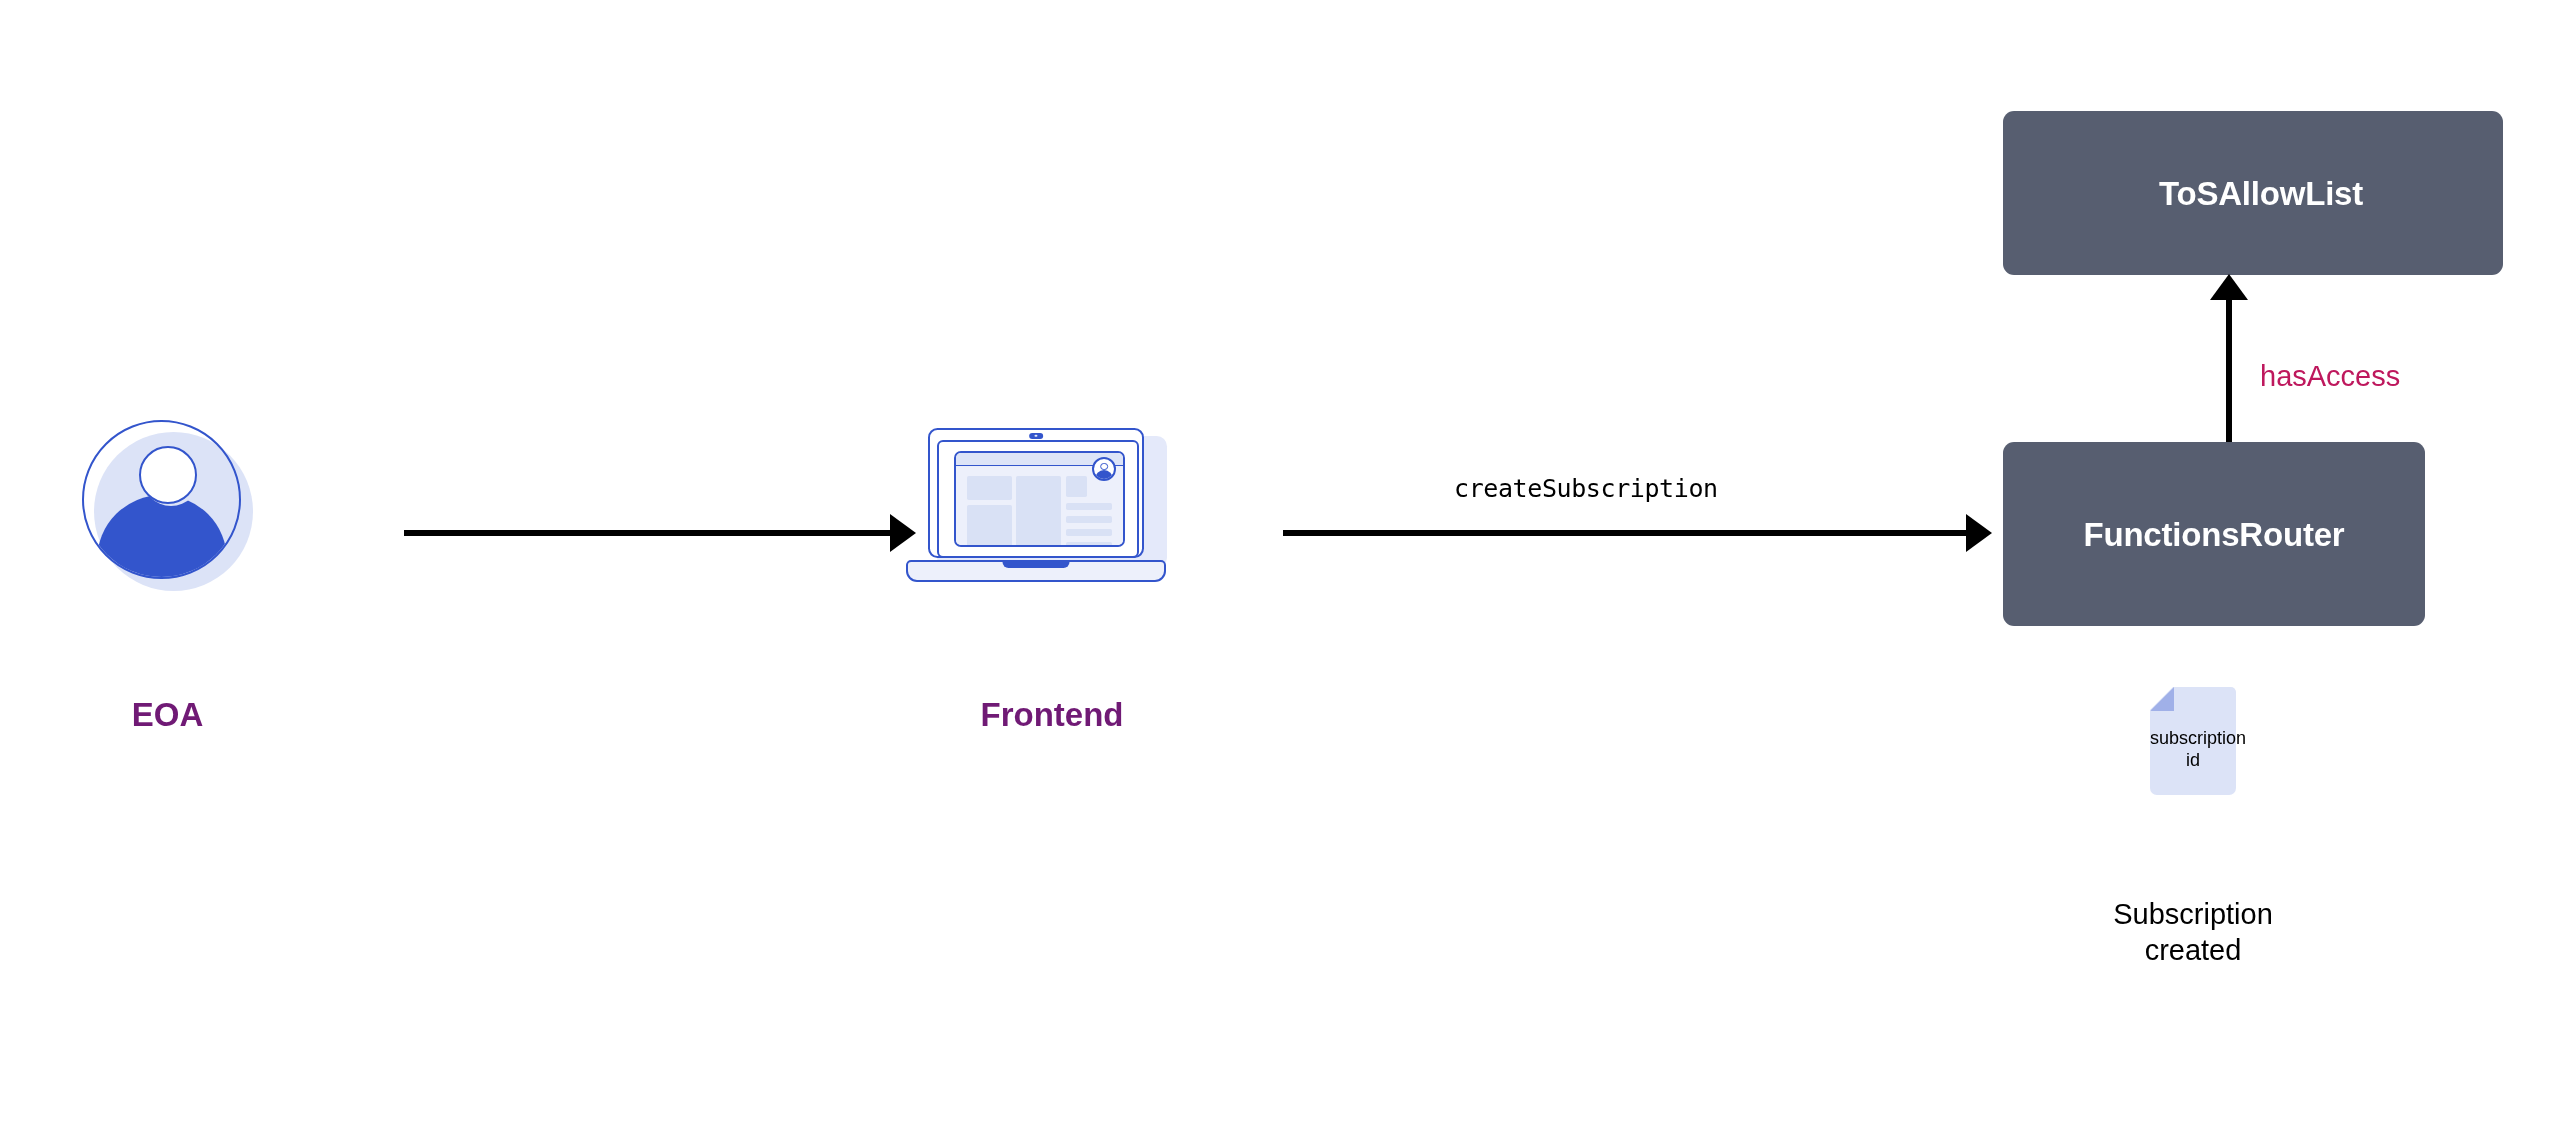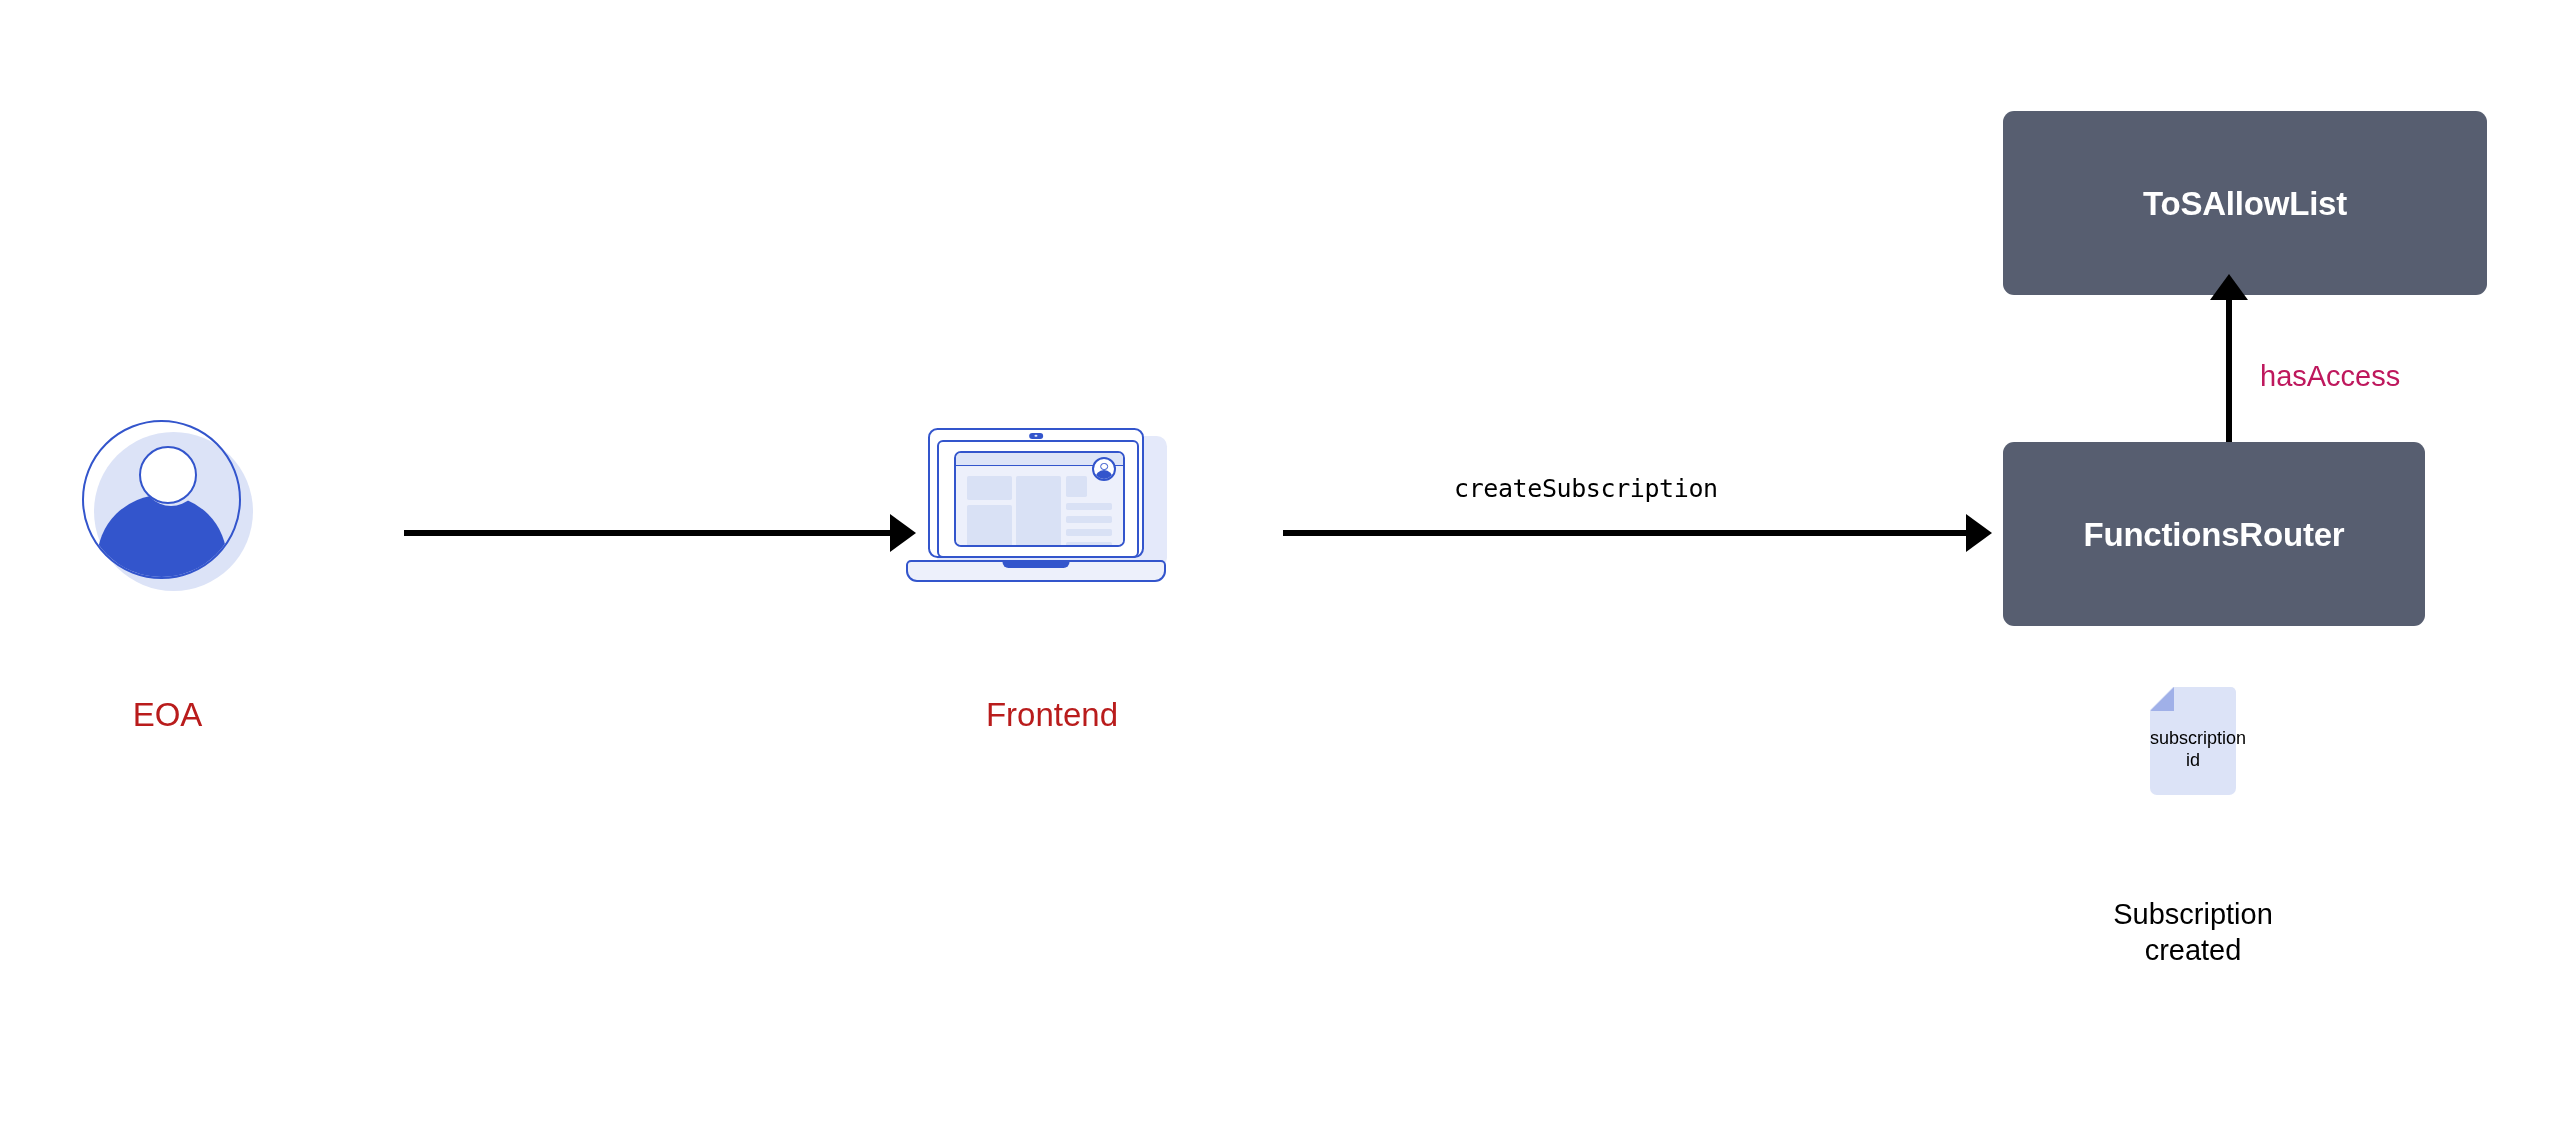--- a/index.html
+++ b/index.html
@@ -89,23 +89,23 @@
     position: absolute;
     font-family: Liberation Sans, sans-serif;
     font-size: 29px;
     color: #be185d;
     white-space: nowrap;
   }
 
   
   .node-caption {
     position: absolute;
-    font-weight: normal;
+    font-weight: bold;
     font-size: 33px;
-    color: #b91c1c;
+    color: #701a75;
     text-align: center;
     white-space: nowrap;
     line-height: 1.18;
   }
   .node-caption-plain {
     position: absolute;
     font-weight: normal;
     font-size: 29px;
     color: #000000;
     text-align: center;
@@ -359,21 +359,21 @@
       <div class="laptop-base">
         <div class="laptop-notch"></div>
       </div>
     </div>
   </div>
   <div class="node-caption" style="left:928px; top:696px; width:248px;">Frontend</div>
 
   <div class="arrow-h" style="left:1283px; top:530px; width:685px;"></div>
   <div class="edge-label-mono" style="left:1454px; top:474px;">createSubscription</div>
 
-  <div class="contract-box" style="left:2003px; top:111px; width:484px; height:184px;">
+  <div class="contract-box" style="left:2003px; top:111px; width:484px; height:164px;padding-left:16px;">
     <span class="contract-label">ToSAllowList</span>
   </div>
 
   <div class="arrow-v-up" style="left:2226px; top:297px; height:146px;"></div>
   <div class="edge-label-sans" style="left:2260px; top:360px;">hasAccess</div>
 
   <div class="contract-box" style="left:2003px; top:442px; width:422px; height:184px;">
     <span class="contract-label">FunctionsRouter</span>
   </div>
 

